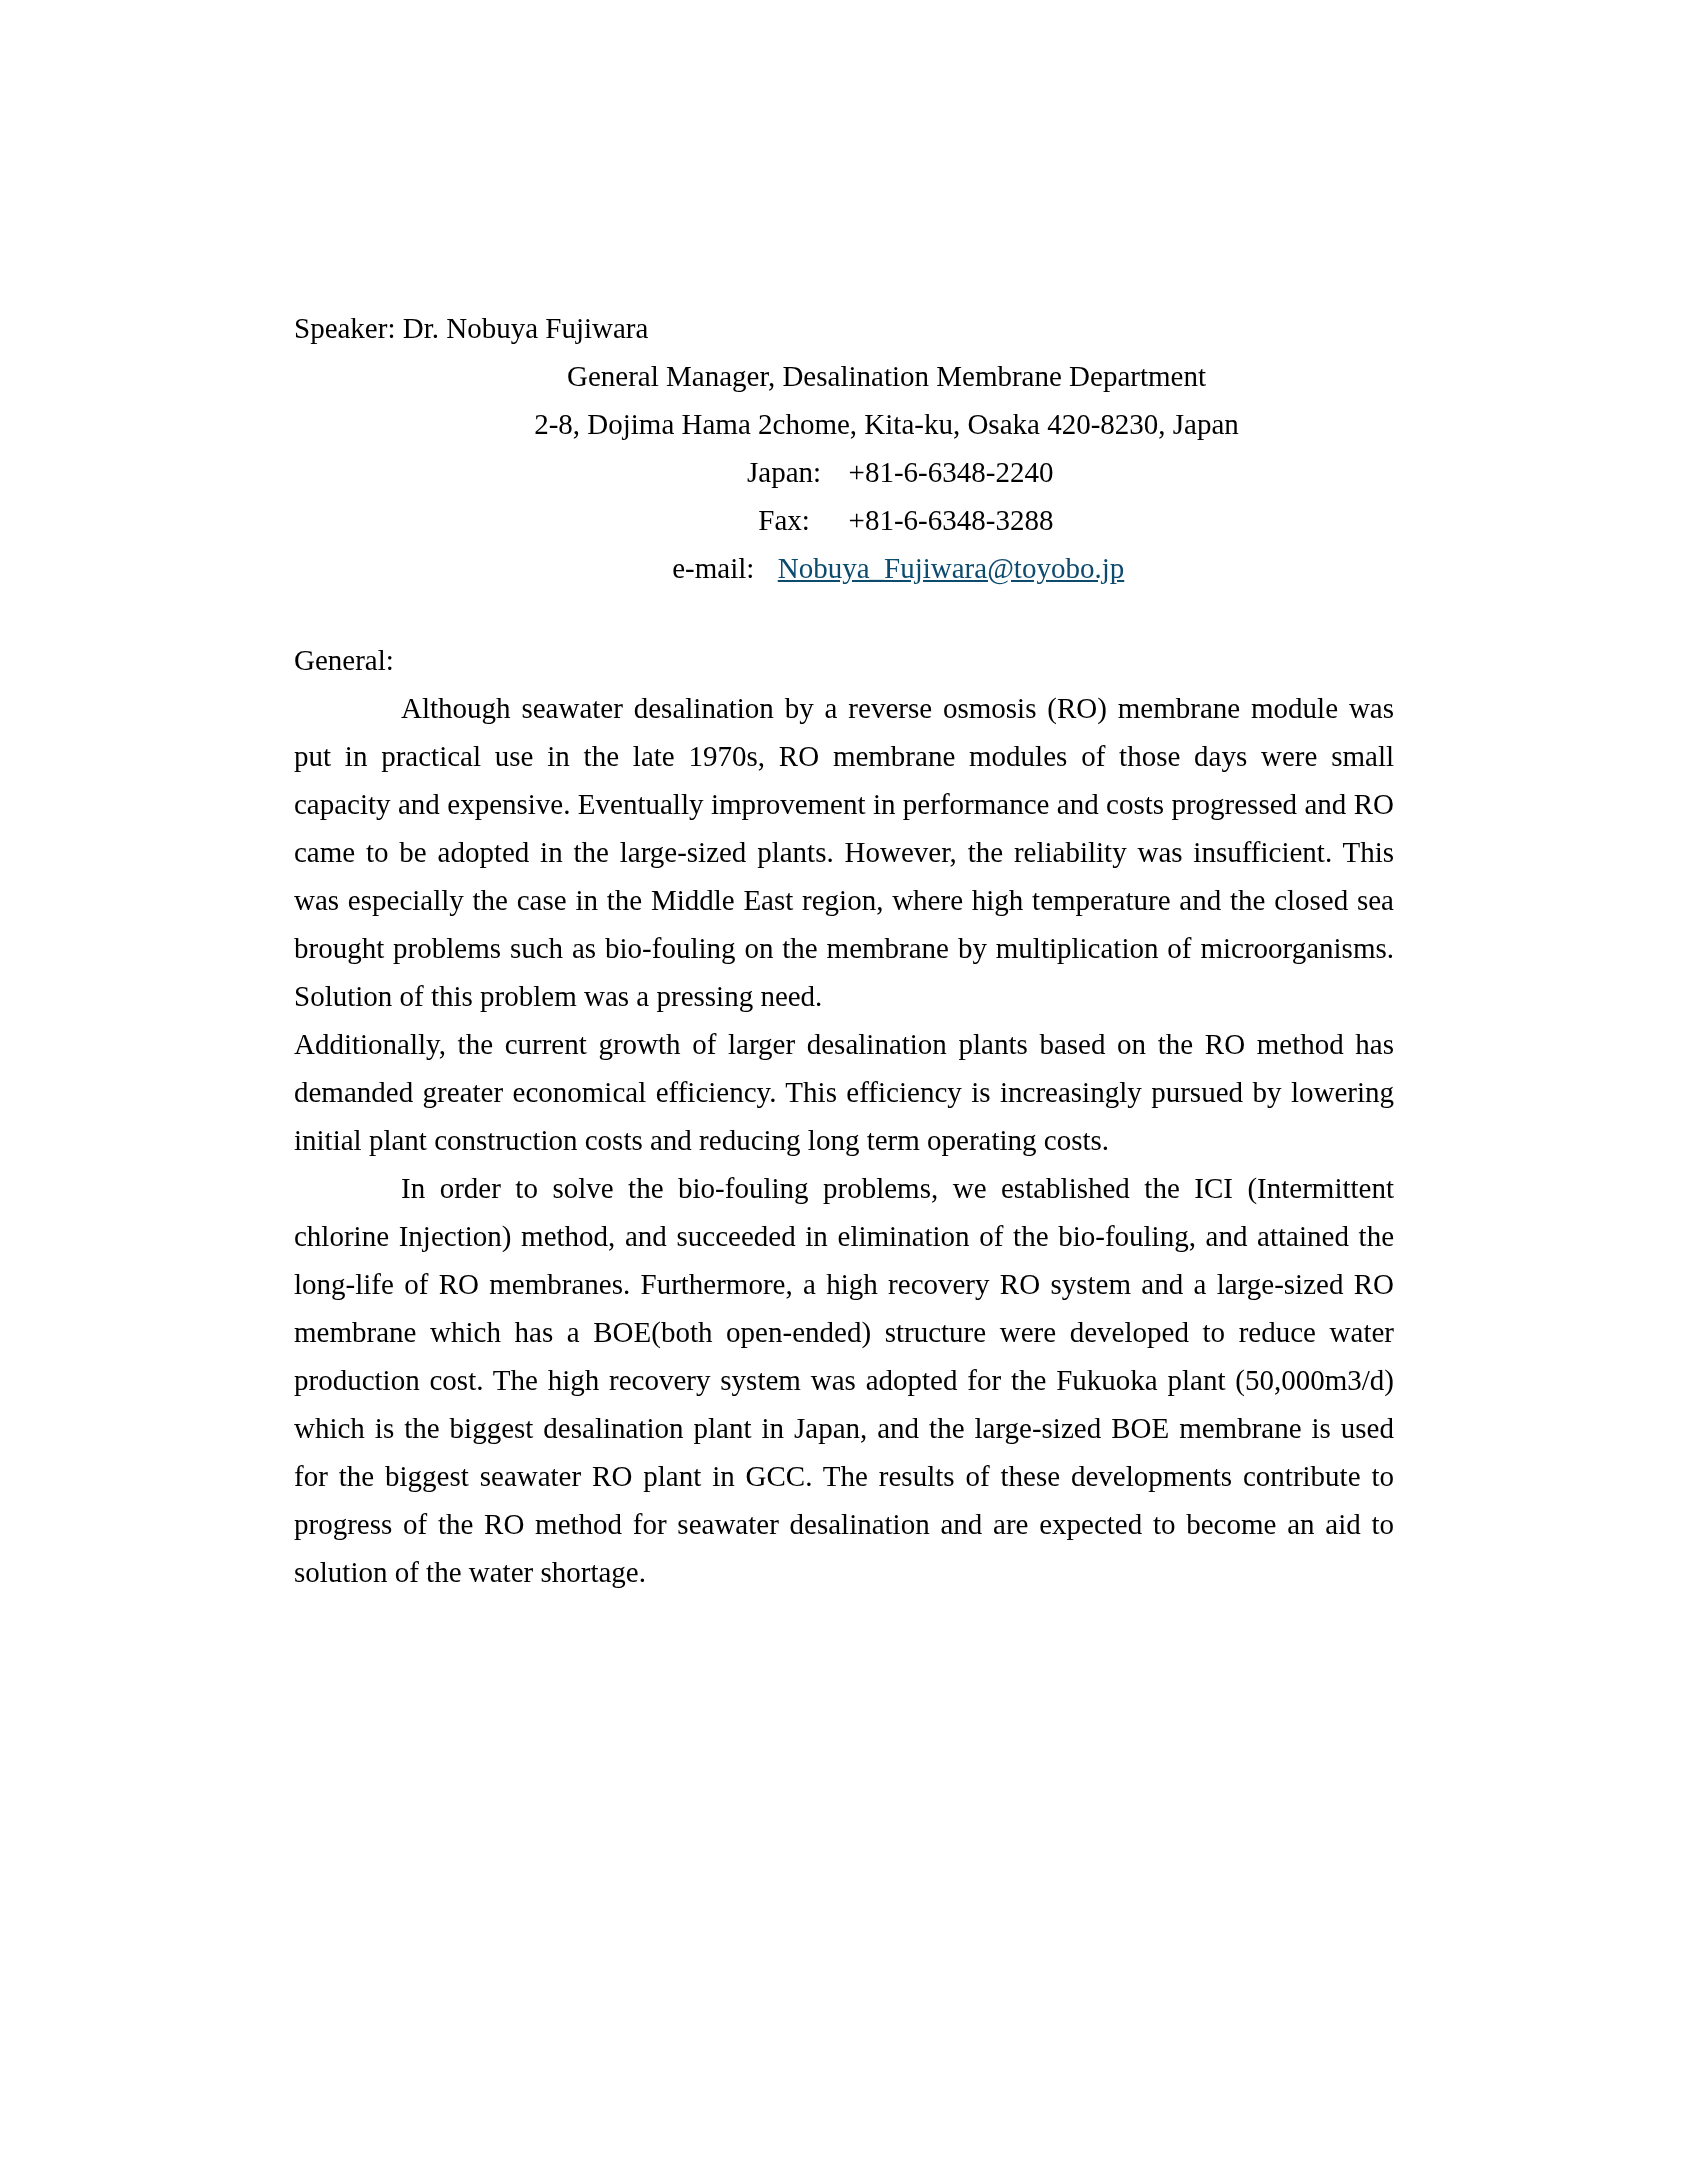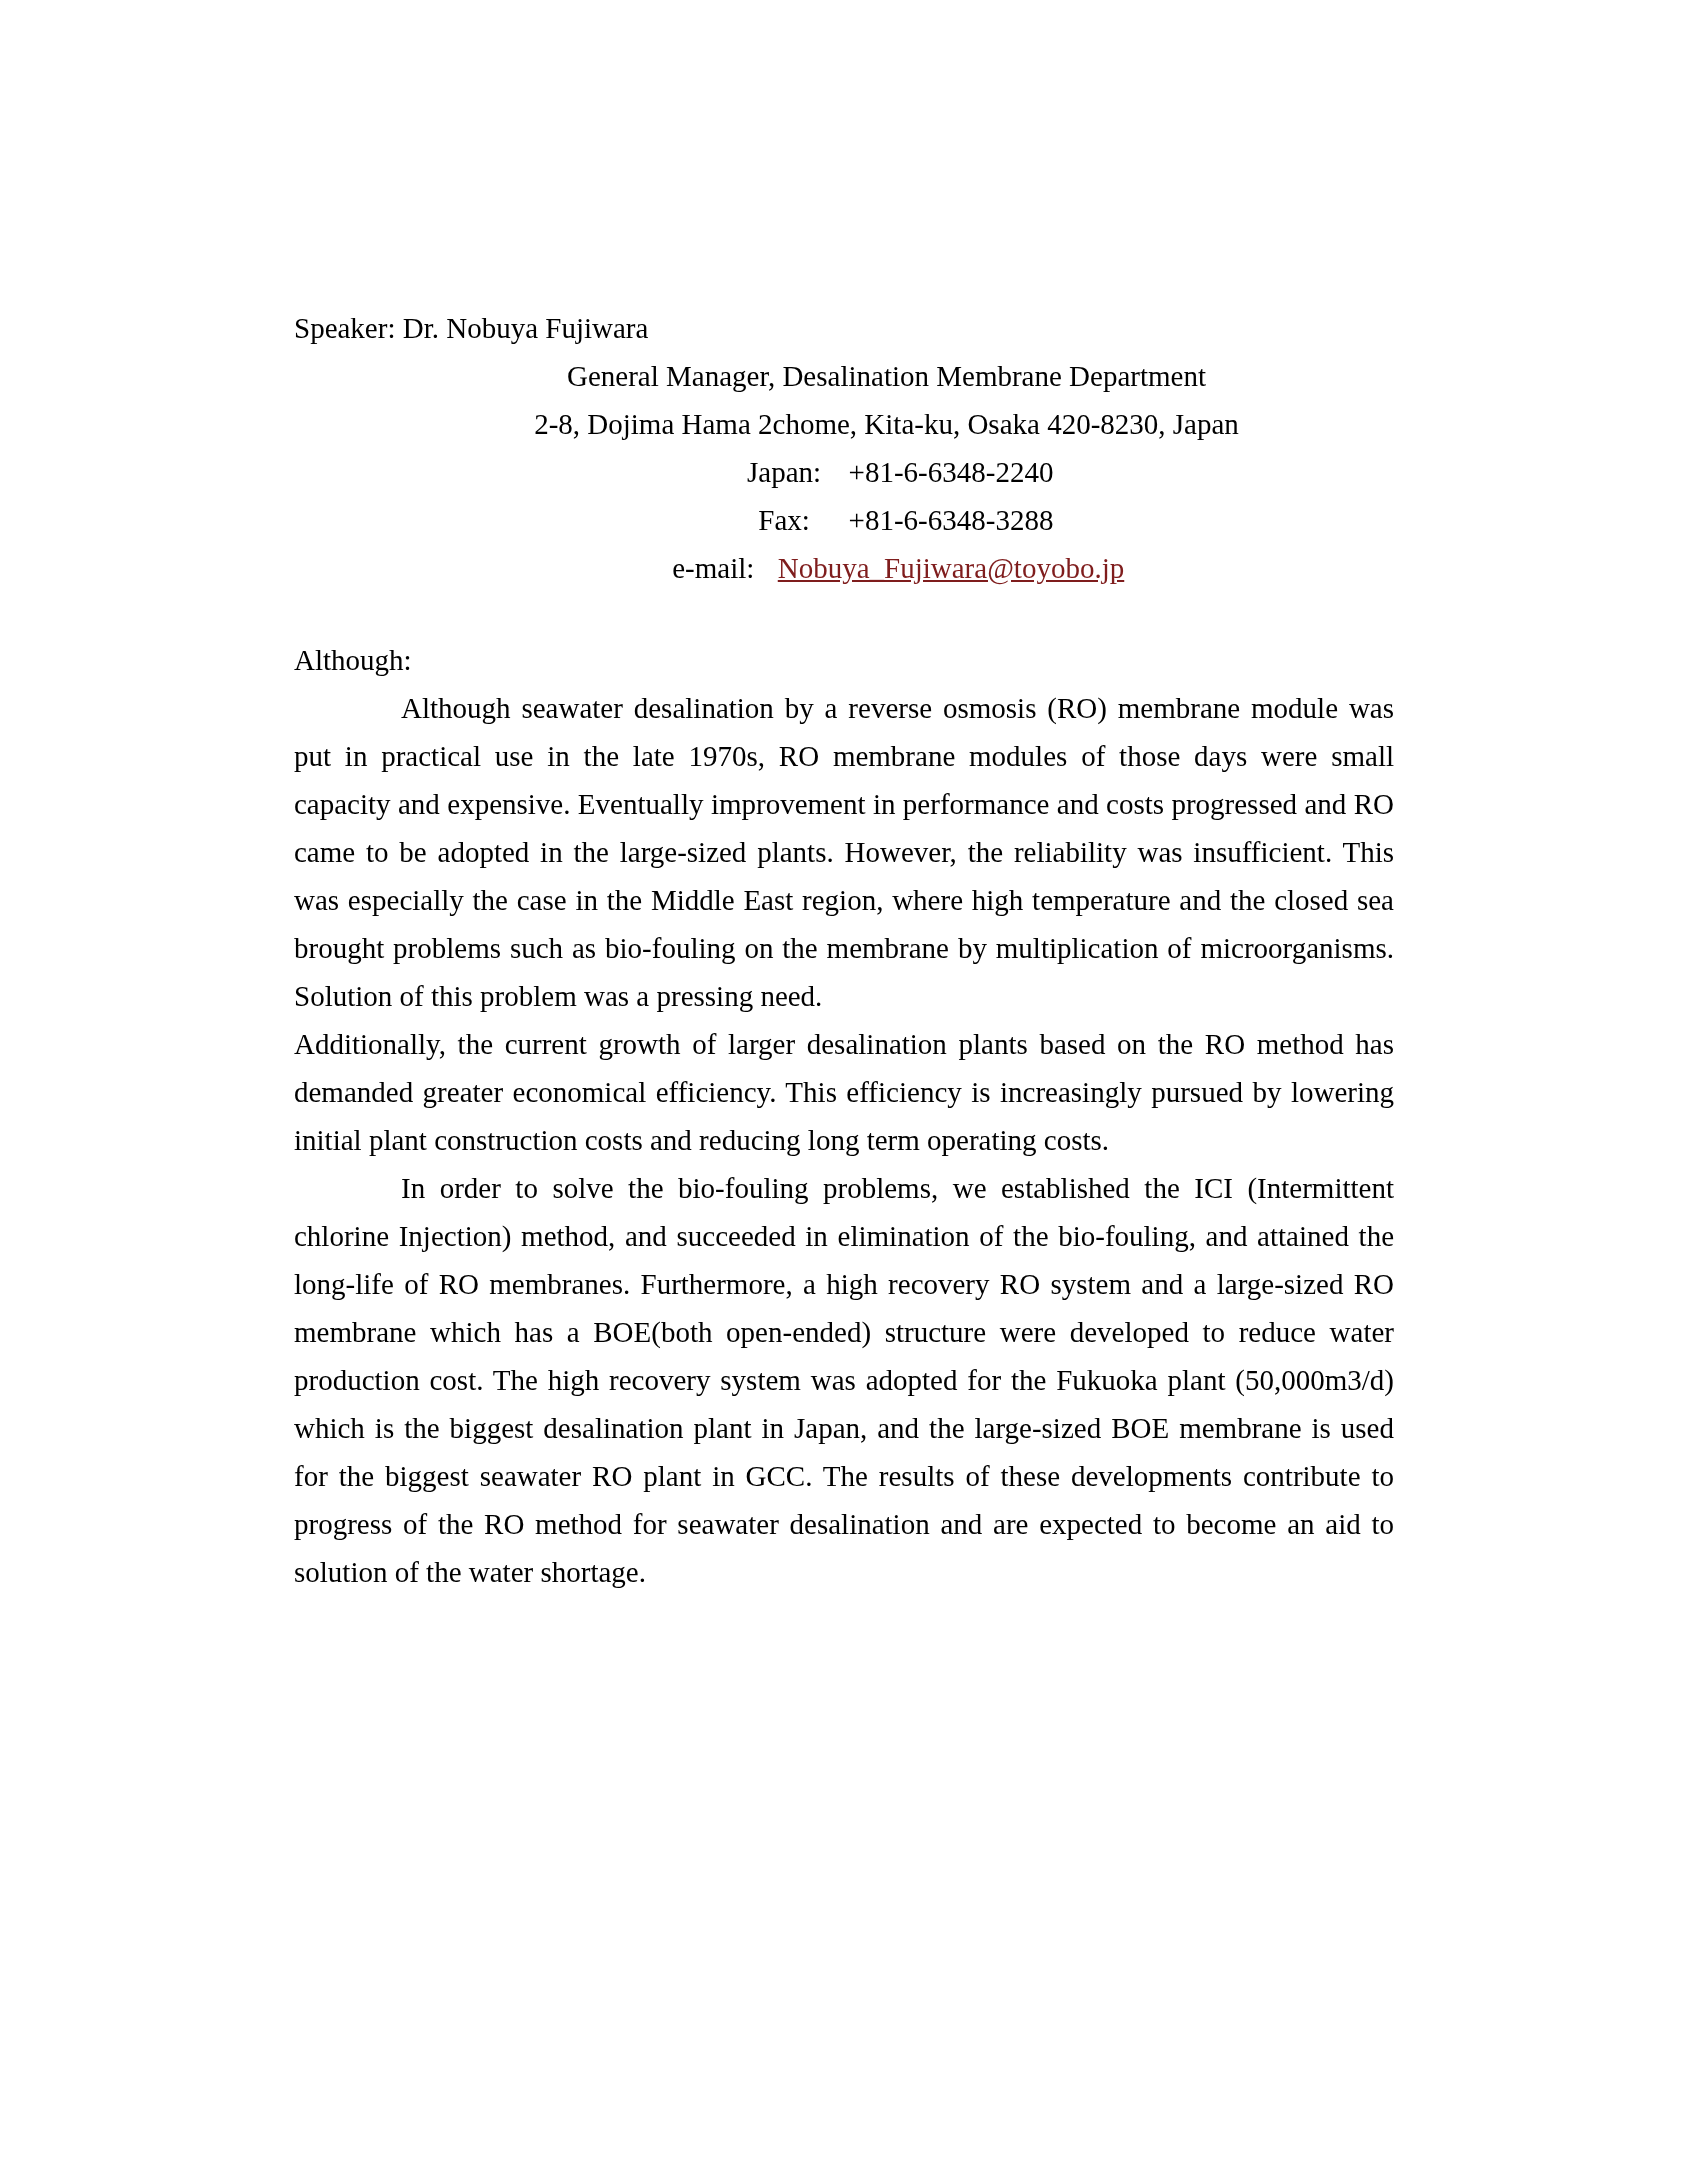--- a/index.html
+++ b/index.html
@@ -30,21 +30,21 @@
     text-align: center;
   }
   .contact-line {
     white-space: nowrap;
   }
   .clabel {
     display: inline-block;
     width: 129px;
   }
   .email-link {
-    color: #7f1d1d;
+    color: #0c4a6e;
     text-decoration: underline;
     cursor: pointer;
   }
   .abstract-heading {
     margin-top: 44px;
   }
   .abstract-body p {
     margin: 0;
     text-align: justify;
     text-justify: inter-word;
@@ -70,21 +70,21 @@
       </div>
       <div class="contact-line">
         <span class="clabel">Fax:</span><span>+81-6-6348-3288</span>
       </div>
       <div class="contact-line">
         <span class="clabel">e-mail:</span><a class="email-link">Nobuya_Fujiwara@toyobo.jp</a>
       </div>
     </div>
   </div>
 
-  <div class="abstract-heading">Although:</div>
+  <div class="abstract-heading">General:</div>
 
   <div class="abstract-body">
     <p class="indent">Although seawater desalination by a reverse osmosis (RO) membrane module was put in practical use in the late 1970s, RO membrane modules of those days were small capacity and expensive. Eventually improvement in performance and costs progressed and RO came to be adopted in the large-sized plants. However, the reliability was insufficient. This was especially the case in the Middle East region, where high temperature and the closed sea brought problems such as bio-fouling on the membrane by multiplication of microorganisms. Solution of this problem was a pressing need.</p>
     <p>Additionally, the current growth of larger desalination plants based on the RO method has demanded greater economical efficiency. This efficiency is increasingly pursued by lowering initial plant construction costs and reducing long term operating costs.</p>
     <p class="indent">In order to solve the bio-fouling problems, we established the ICI (Intermittent chlorine Injection) method, and succeeded in elimination of the bio-fouling, and attained the long-life of RO membranes. Furthermore, a high recovery RO system and a large-sized RO membrane which has a BOE(both open-ended) structure were developed to reduce water production cost. The high recovery system was adopted for the Fukuoka plant (50,000m3/d) which is the biggest desalination plant in Japan, and the large-sized BOE membrane is used for the biggest seawater RO plant in GCC. The results of these developments contribute to progress of the RO method for seawater desalination and are expected to become an aid to solution of the water shortage.</p>
   </div>
 
 </div>
 
 

